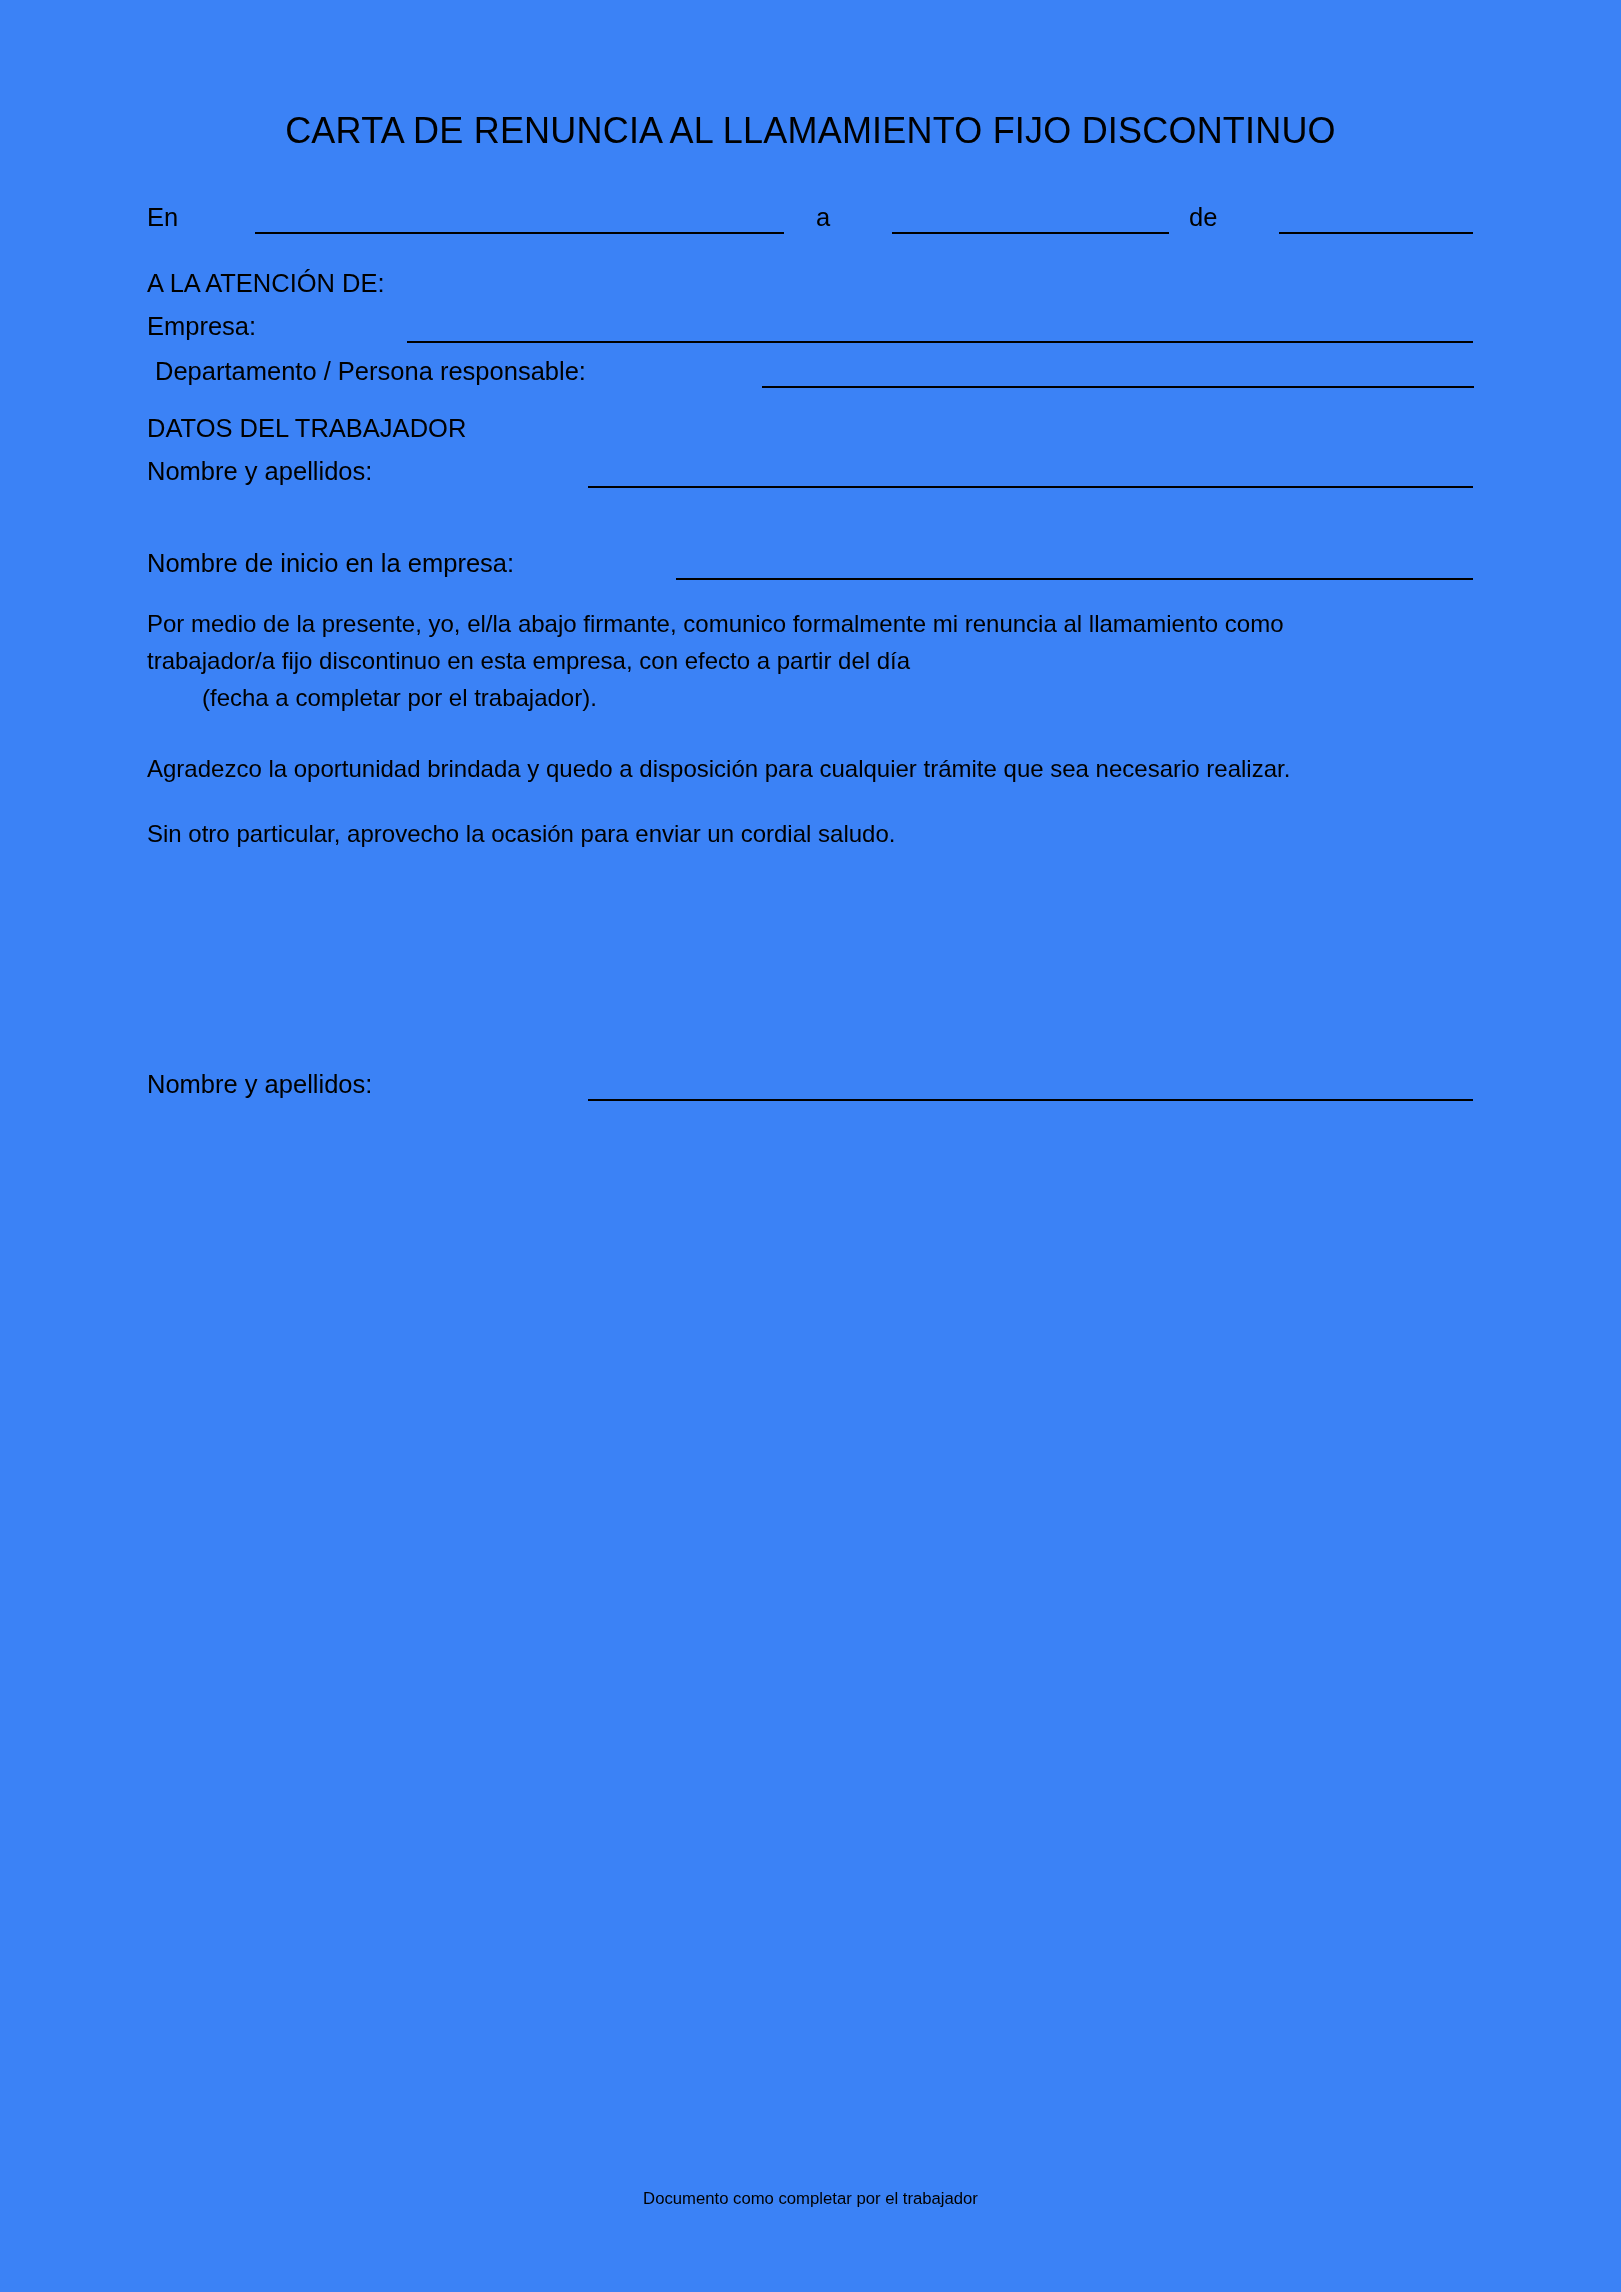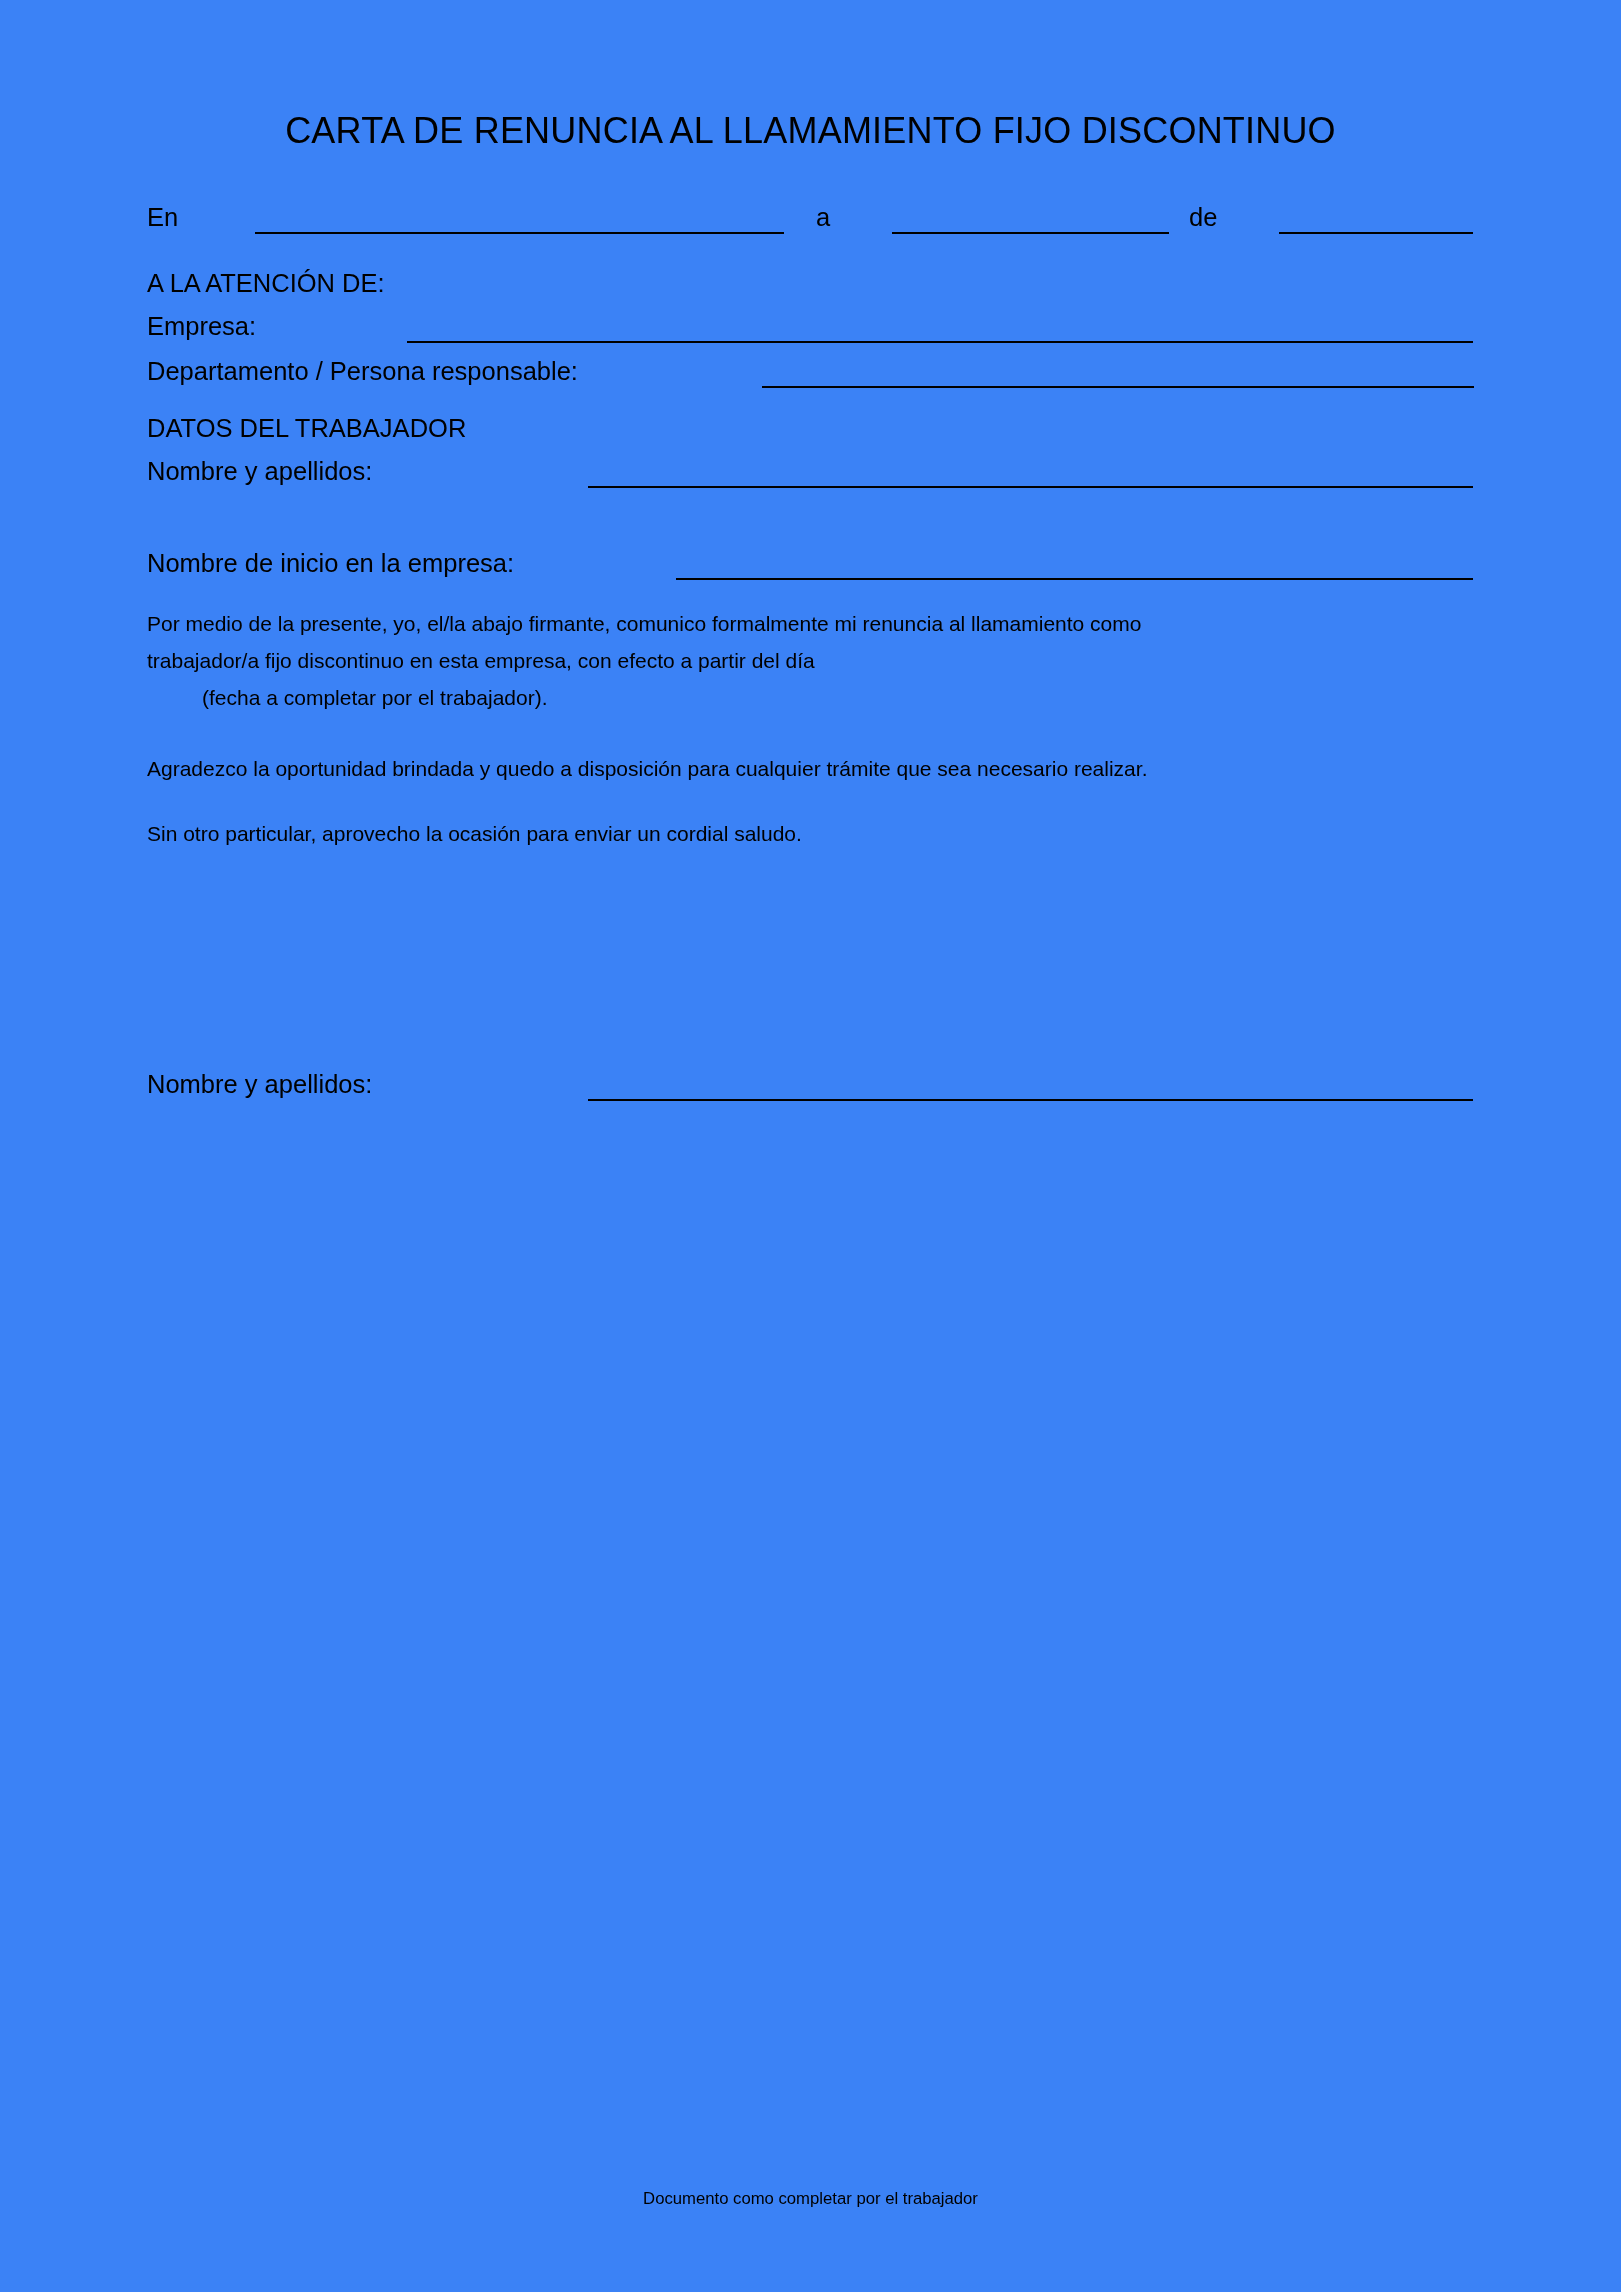--- a/index.html
+++ b/index.html
@@ -60,21 +60,21 @@
     height: 0;
     border-bottom: 2.9px solid #000000;
     top: 31px;
   }
 
   
   .para {
     position: absolute;
     left: 0;
     width: 1329px;
-    font-size: 21px;
+    font-size: 24px;
     line-height: 37px;
     text-align: left;
   }
   .para .indent {
     display: block;
     padding-left: 55px;
   }
 
   
   .footer-note {
@@ -113,21 +113,21 @@
       <span class="rule" style="left:1132px; width:194px;"></span>
     </div>
 
     <div class="row" style="top:310px;">
       <span class="lbl" style="left:0px;">Empresa:</span>
       <span class="lbl" style="left:260px; width:1066px;"></span>
       <span class="rule" style="left:260px; width:1066px;"></span>
     </div>
 
     <div class="row" style="top:355px;">
-      <span class="lbl" style="left:0px;">Departamento / Persona responsable:</span>
+      <span class="lbl" style="left:8px;">Departamento / Persona responsable:</span>
       <span class="lbl" style="left:615px; width:712px;"></span>
       <span class="rule" style="left:615px; width:712px;"></span>
     </div>
 
     <div class="row" style="top:412px;">
       <span class="lbl" style="left:0px;">DATOS DEL TRABAJADOR</span>
     </div>
 
     <div class="row" style="top:455px;">
       <span class="lbl" style="left:0px;">Nombre y apellidos:</span>

